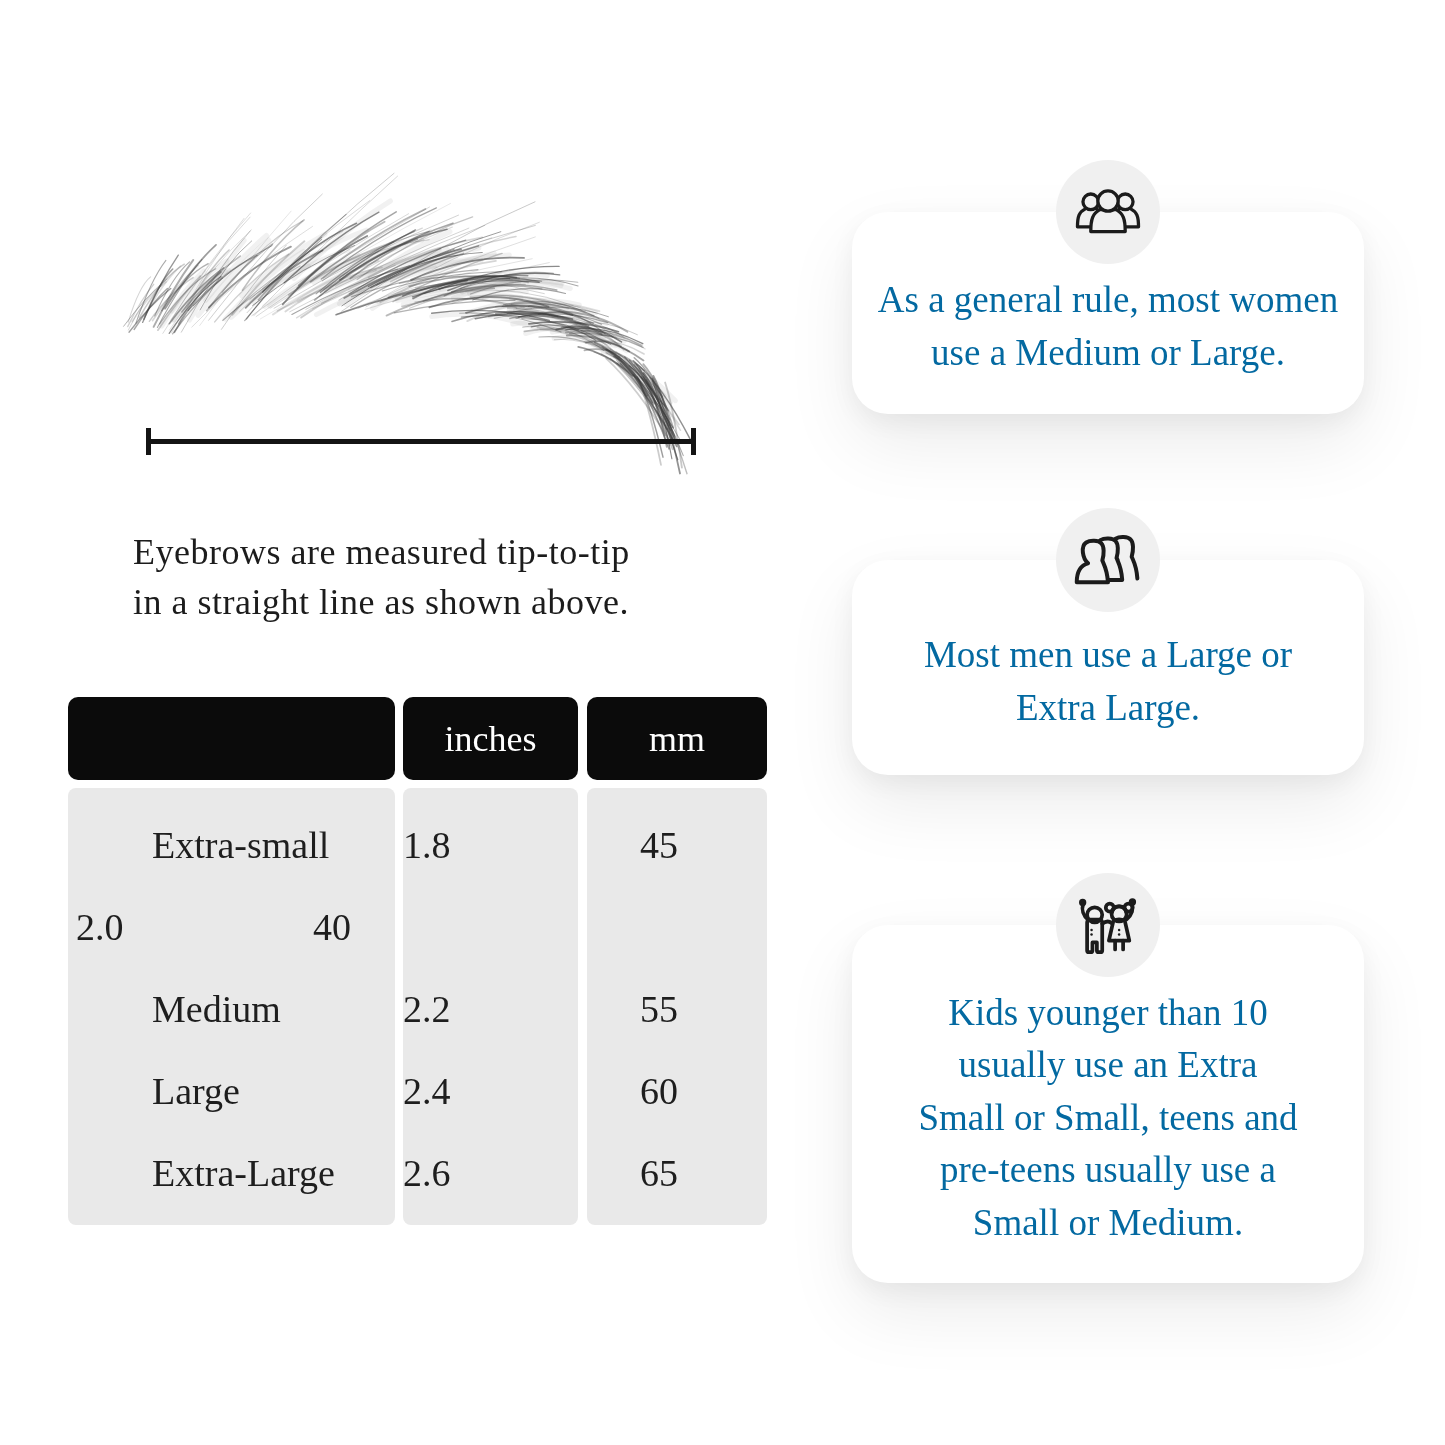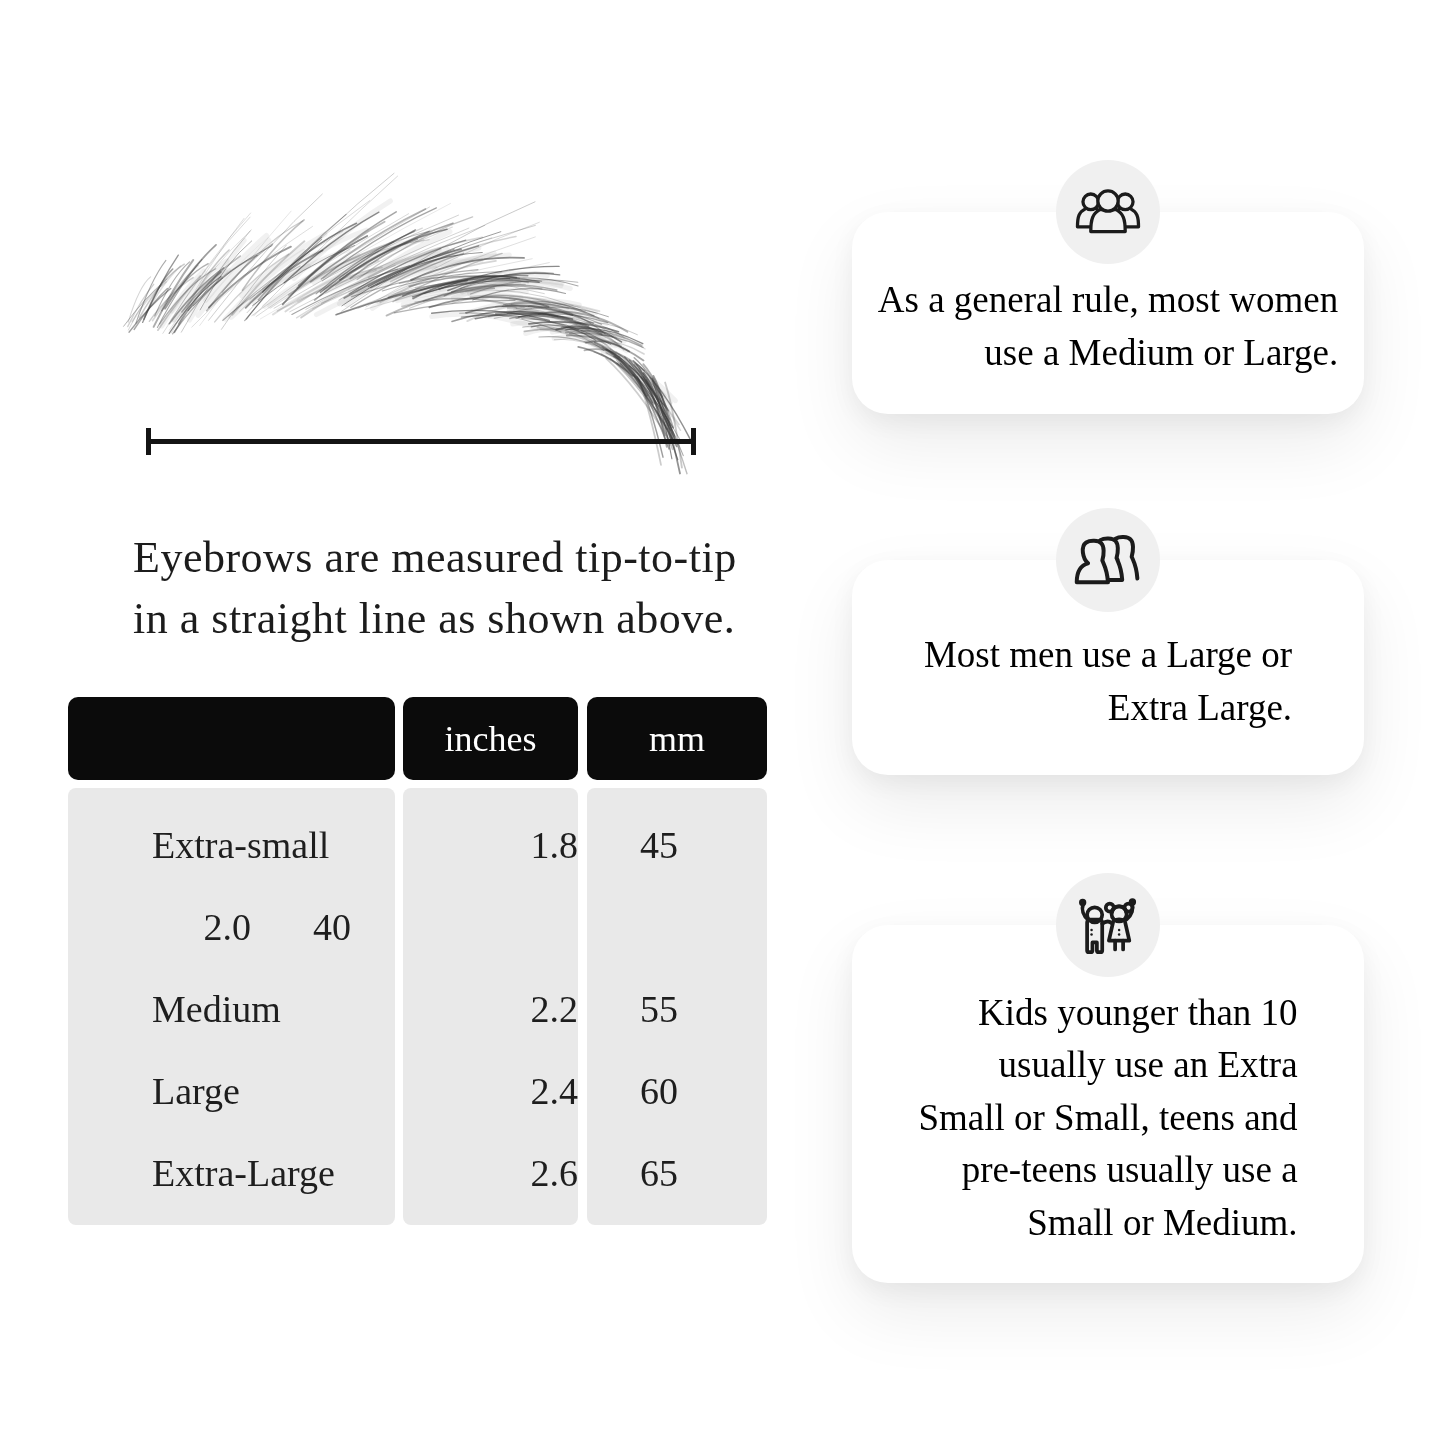--- a/index.html
+++ b/index.html
@@ -9,47 +9,47 @@
   
   .brow-svg{position:absolute;left:110px;top:232px;width:585px;height:170px;overflow:visible;}
 
   
   .measure-line{position:absolute;left:146px;top:439px;width:550px;height:5px;background:#141414;}
   .measure-line .tick{position:absolute;top:-11px;width:5px;height:27px;background:#141414;}
   .measure-line .tick.left{left:0;}
   .measure-line .tick.right{right:0;}
 
   
-  .caption{position:absolute;left:133px;top:528px;font-size:44px;line-height:1.38;
+  .caption{position:absolute;left:133px;top:528px;font-size:36px;line-height:1.38;
            color:#1c1c1c;white-space:pre-line;letter-spacing:0.5px;}
 
   
   .th{position:absolute;top:697px;height:83px;background:#0b0b0b;border-radius:10px;
       display:flex;align-items:center;justify-content:center;color:#ffffff;font-size:36px;}
   .th.c1{left:68px;width:327px;}
   .th.c2{left:403px;width:175px;}
   .th.c3{left:587px;width:180px;}
   .tb{position:absolute;top:788px;height:437px;background:#e9e9e9;border-radius:8px;}
   .tb.c1{left:68px;width:327px;}
   .tb.c2{left:403px;width:175px;}
   .tb.c3{left:587px;width:180px;}
   .t-row{position:absolute;left:68px;width:699px;height:82px;display:flex;align-items:center;
          font-size:38px;color:#1e1e1e;}
   .t-row .c-label{width:327px;padding-left:84px;box-sizing:border-box;}
-  .t-row .c-inches{width:175px;margin-left:8px;text-align:right;}
+  .t-row .c-inches{width:175px;margin-left:8px;text-align:left;}
   .t-row .c-mm{width:144px;margin-left:9px;text-align:center;}
 
   
   .card{position:absolute;left:852px;width:512px;background:#ffffff;border-radius:36px;
         box-shadow:0 8px 24px rgba(0,0,0,.05), 0 30px 70px rgba(0,0,0,.08);
         display:flex;align-items:center;justify-content:center;}
   .card.card1{top:212px;height:202px;}
   .card.card2{top:560px;height:215px;}
   .card.card3{top:925px;height:358px;}
-  .card-text{font-size:37px;line-height:1.42;color:#000000;text-align:right;
+  .card-text{font-size:37px;line-height:1.42;color:#0369a1;text-align:center;
              white-space:pre-line;padding-top:28px;}
   .icon-circle{position:absolute;left:50%;top:0;transform:translate(-50%,-50%);
                width:104px;height:104px;border-radius:50%;background:#f0f0f0;
                display:flex;align-items:center;justify-content:center;}
   .icon-circle svg{display:block;}
   .ic{stroke:#1b1b1b;stroke-width:4.2;fill:none;stroke-linecap:round;stroke-linejoin:round;}
   .ic-fill{fill:#f0f0f0;}
   .dot{fill:#1b1b1b;stroke:none;}
 </style>
 </head>

